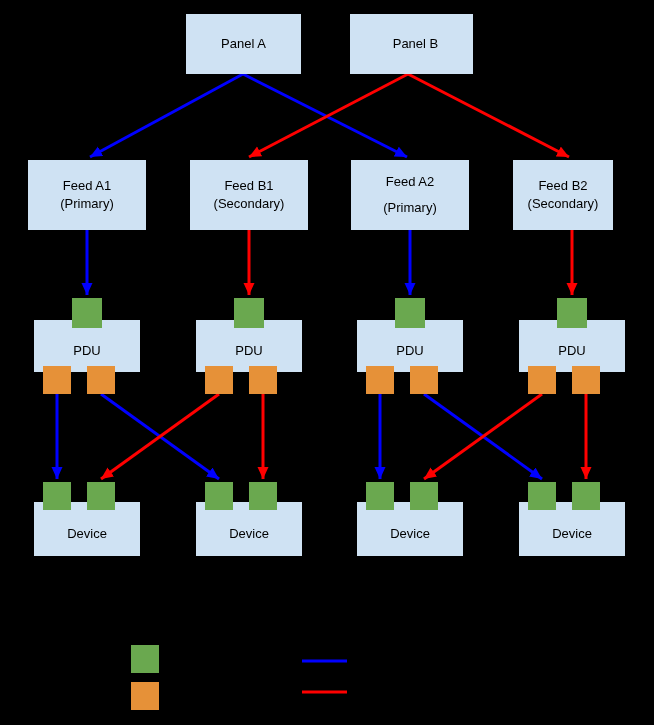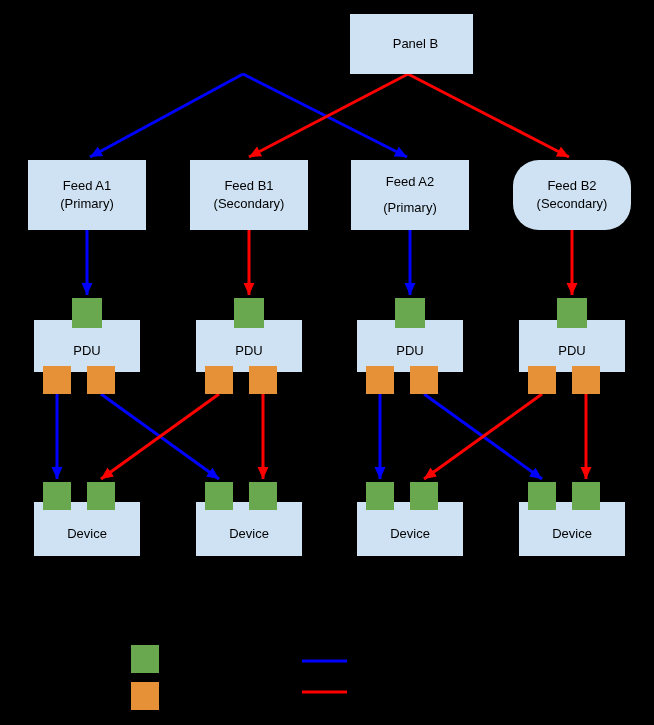--- a/index.html
+++ b/index.html
@@ -78,37 +78,40 @@
 
     <line class="wire-blue" x1="380" y1="394" x2="380" y2="479" marker-end="url(#head-blue)"></line>
     <line class="wire-blue" x1="424" y1="394" x2="542" y2="479" marker-end="url(#head-blue)"></line>
     <line class="wire-red" x1="542" y1="394" x2="424" y2="479" marker-end="url(#head-red)"></line>
     <line class="wire-red" x1="586" y1="394" x2="586" y2="479" marker-end="url(#head-red)"></line>
 
     <line class="wire-blue" x1="302" y1="661" x2="347" y2="661"></line>
     <line class="wire-red" x1="302" y1="692" x2="347" y2="692"></line>
   </svg>
 
+  <div class="node" style="left:186px; top:14px; width:115px; height:60px;">
+    <span>Panel A</span>
+  </div>
   <div class="node" style="left:350px; top:14px; width:115px; height:60px;padding-left:8px;">
     <span>Panel B</span>
   </div>
 
   <div class="node" style="left:28px; top:160px; width:118px; height:70px;">
     <span>Feed A1</span>
     <span>(Primary)</span>
   </div>
   <div class="node" style="left:190px; top:160px; width:118px; height:70px;">
     <span>Feed B1</span>
     <span>(Secondary)</span>
   </div>
   <div class="node" style="left:351px; top:160px; width:118px; height:70px;gap:8px;">
     <span>Feed A2</span>
     <span>(Primary)</span>
   </div>
-  <div class="node" style="left:513px; top:160px; width:118px; height:70px;border-radius:26px;">
+  <div class="node" style="left:513px; top:160px; width:100px; height:70px;">
     <span>Feed B2</span>
     <span>(Secondary)</span>
   </div>
 
   <div class="node offset-label" style="left:34px;  top:320px; width:106px; height:52px;">
     <span>PDU</span>
   </div>
   <div class="node offset-label" style="left:196px; top:320px; width:106px; height:52px;">
     <span>PDU</span>
   </div>

